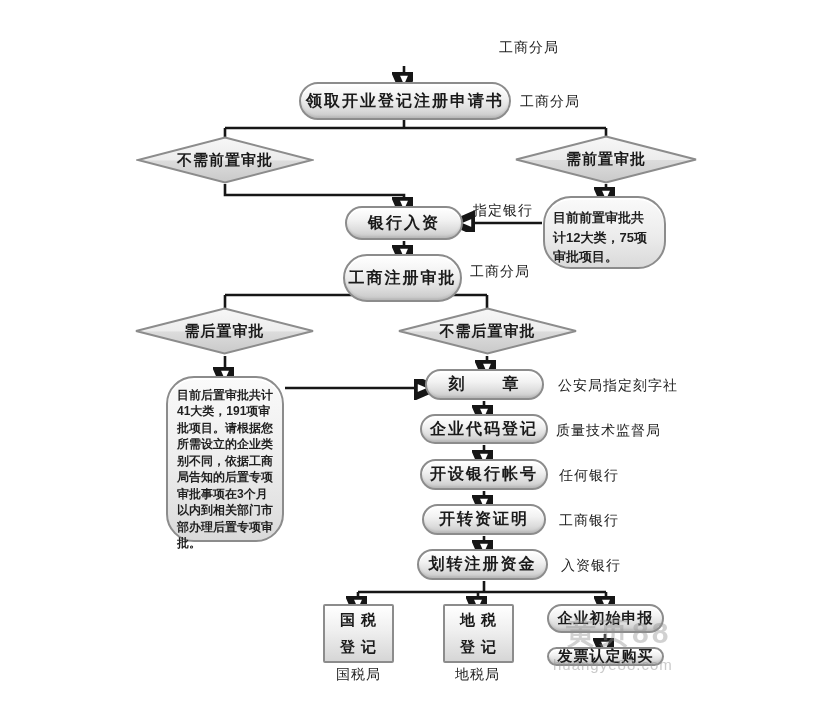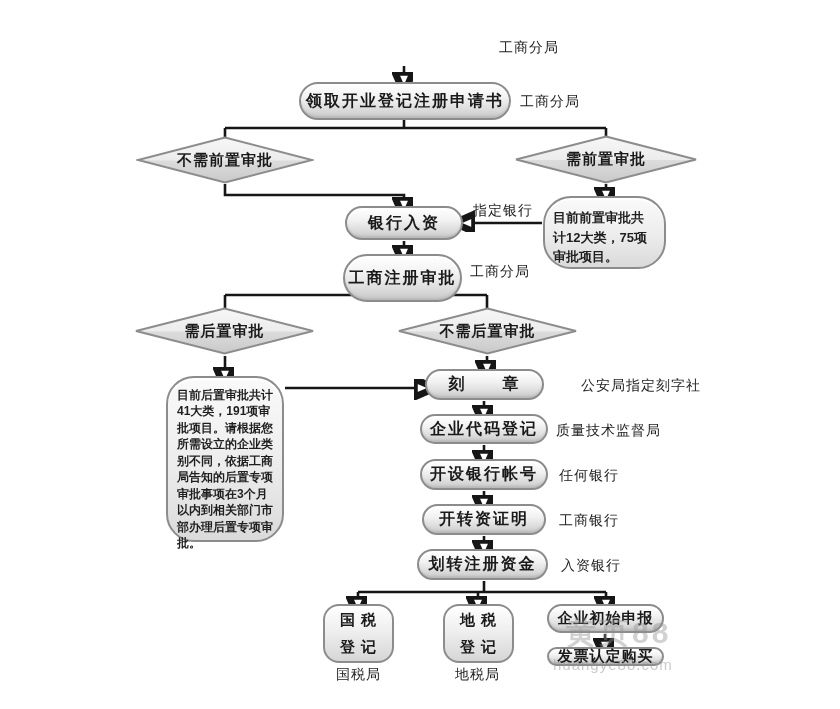--- a/index.html
+++ b/index.html
@@ -16,21 +16,21 @@
     position:absolute;z-index:2;box-sizing:border-box;
     border:2px solid #8c8c8c;border-radius:999px;
     background:linear-gradient(180deg,#ffffff 0%,#f2f2f2 40%,#dcdcdc 75%,#c7c7c7 100%);
     box-shadow:inset 0 2px 0 #ffffff, inset 0 -2px 2px rgba(0,0,0,.08);
     display:flex;align-items:center;justify-content:center;
     font-weight:bold;font-size:16px;letter-spacing:2px;white-space:nowrap;
   }
   
   .sq{
     position:absolute;z-index:2;box-sizing:border-box;
-    border:2px solid #8c8c8c;border-radius:16px;
+    border:2px solid #8c8c8c;border-radius:2px;
     background:linear-gradient(180deg,#ffffff 0%,#efefef 45%,#d6d6d6 100%);
     box-shadow:inset 0 2px 0 #ffffff;
     display:flex;flex-direction:column;align-items:center;justify-content:center;
     font-weight:bold;font-size:15px;line-height:1.75;letter-spacing:1px;
   }
   
   .note{
     position:absolute;z-index:2;box-sizing:border-box;
     border:2px solid #8c8c8c;border-radius:28px;
     background:linear-gradient(180deg,#fafafa 0%,#ececec 55%,#dadada 100%);
@@ -167,21 +167,21 @@
   </div>
 
   <div class="note note1" style="left:543px;top:196px;width:123px;height:73px">目前前置审批共计12大类，75项审批项目。</div>
 
   <div class="note note2" style="left:166px;top:376px;width:118px;height:166px">目前后置审批共计41大类，191项审批项目。请根据您所需设立的企业类别不同，依据工商局告知的后置专项审批事项在3个月以内到相关部门市部办理后置专项审批。</div>
 
   <span class="ann" style="left:499px;top:39px">工商分局</span>
   <span class="ann" style="left:520px;top:93px">工商分局</span>
   <span class="ann" style="left:473px;top:202px">指定银行</span>
   <span class="ann" style="left:470px;top:263px">工商分局</span>
-  <span class="ann" style="left:581px;top:377px">公安局指定刻字社</span>
+  <span class="ann" style="left:558px;top:377px">公安局指定刻字社</span>
   <span class="ann" style="left:556px;top:422px">质量技术监督局</span>
   <span class="ann" style="left:559px;top:467px">任何银行</span>
   <span class="ann" style="left:559px;top:512px">工商银行</span>
   <span class="ann" style="left:561px;top:557px">入资银行</span>
   <span class="ann" style="left:336px;top:666px">国税局</span>
   <span class="ann" style="left:455px;top:666px">地税局</span>
 
   <span class="wm1" style="left:566px;top:613px">黄页88</span>
   <span class="wm2" style="left:553px;top:656px">huangye88.com</span>
 

